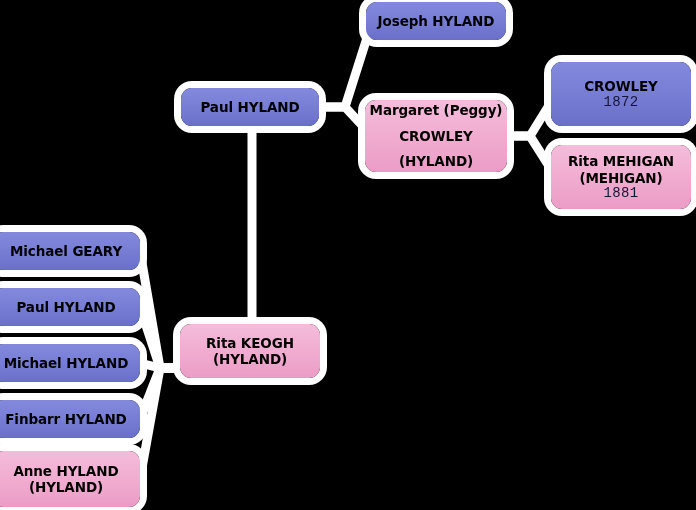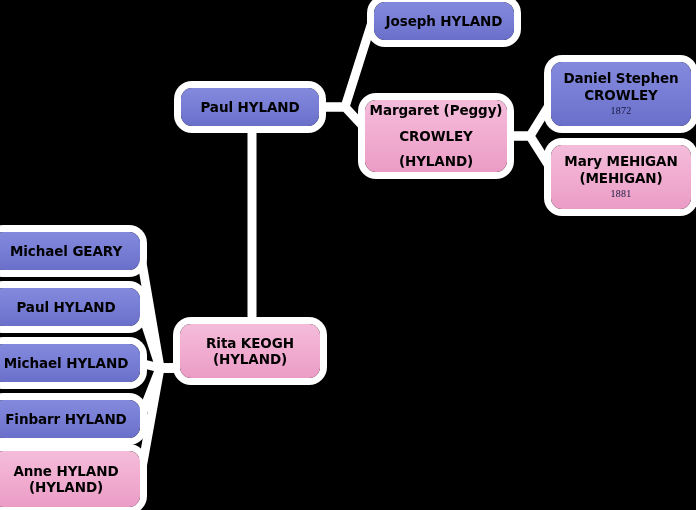--- a/index.html
+++ b/index.html
@@ -55,24 +55,24 @@
   .node.female {
     background: linear-gradient(180deg, #f4bcda 0%, #f1aed1 45%, #eb9cc6 100%);
   }
   .node .nm {
     display: block;
     white-space: nowrap;
   }
   .node .yr {
     display: block;
     font-weight: normal;
-    font-size: 10px;
+    font-size: 14px;
     line-height: 15px;
     color: #15153a;
-    font-family: Liberation Serif, serif;
+    font-family: Liberation Mono, monospace;
     letter-spacing: 0.3px;
   }
 </style>
 </head>
 <body>
 
 <div id="canvas">
 
   <svg id="links" viewBox="0 0 696 510" width="696" height="510">
 
@@ -85,38 +85,37 @@
     <path d="M 507 136 L 530 136 L 556 177"></path>
 
     <path d="M 180 368 L 160 368 L 140 251"></path>
     <path d="M 180 368 L 160 368 L 140 307"></path>
     <path d="M 180 368 L 160 368 L 140 363"></path>
     <path d="M 180 368 L 160 368 L 140 419"></path>
     <path d="M 180 368 L 160 368 L 140 479"></path>
   </svg>
 
   <div id="nodes">
-      <div class="node male" style="left: 366px; top: 2px; width: 140px; height: 38px; margin-left: 8px;">
+      <div class="node male" style="left: 366px; top: 2px; width: 140px; height: 38px;">
         <span class="nm">Joseph HYLAND</span>
       </div>
       <div class="node male" style="left: 181px; top: 88px; width: 138px; height: 38px;">
         <span class="nm">Paul HYLAND</span>
       </div>
       <div class="node female" style="left: 365px; top: 100px; width: 142px; height: 72px; gap: 9px;">
         <span class="nm">Margaret (Peggy)</span>
         <span class="nm">CROWLEY</span>
         <span class="nm">(HYLAND)</span>
       </div>
       <div class="node male" style="left: 551px; top: 62px; width: 140px; height: 64px;">
-        <span class="nm">Daniel Stephen</span>
         <span class="nm">CROWLEY</span>
         <span class="yr">1872</span>
       </div>
       <div class="node female" style="left: 551px; top: 145px; width: 140px; height: 64px;">
-        <span class="nm">Mary MEHIGAN</span>
+        <span class="nm">Rita MEHIGAN</span>
         <span class="nm">(MEHIGAN)</span>
         <span class="yr">1881</span>
       </div>
       <div class="node male" style="left: -8px; top: 232px; width: 148px; height: 38px;">
         <span class="nm">Michael GEARY</span>
       </div>
       <div class="node male" style="left: -8px; top: 288px; width: 148px; height: 38px;">
         <span class="nm">Paul HYLAND</span>
       </div>
       <div class="node male" style="left: -8px; top: 344px; width: 148px; height: 38px;">

